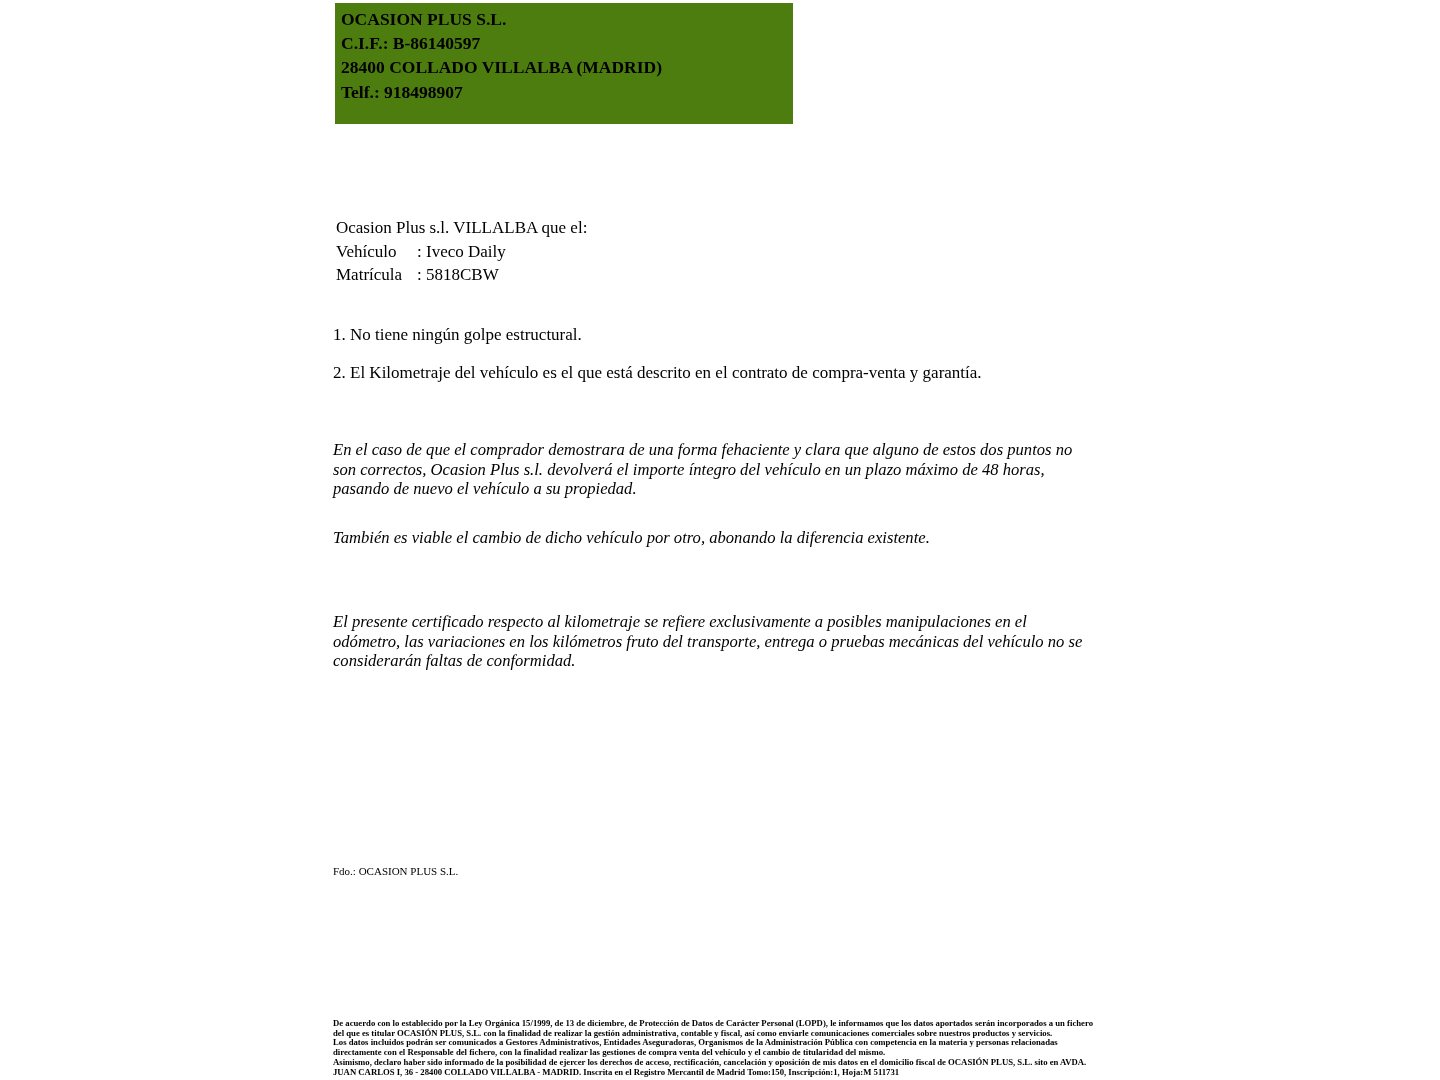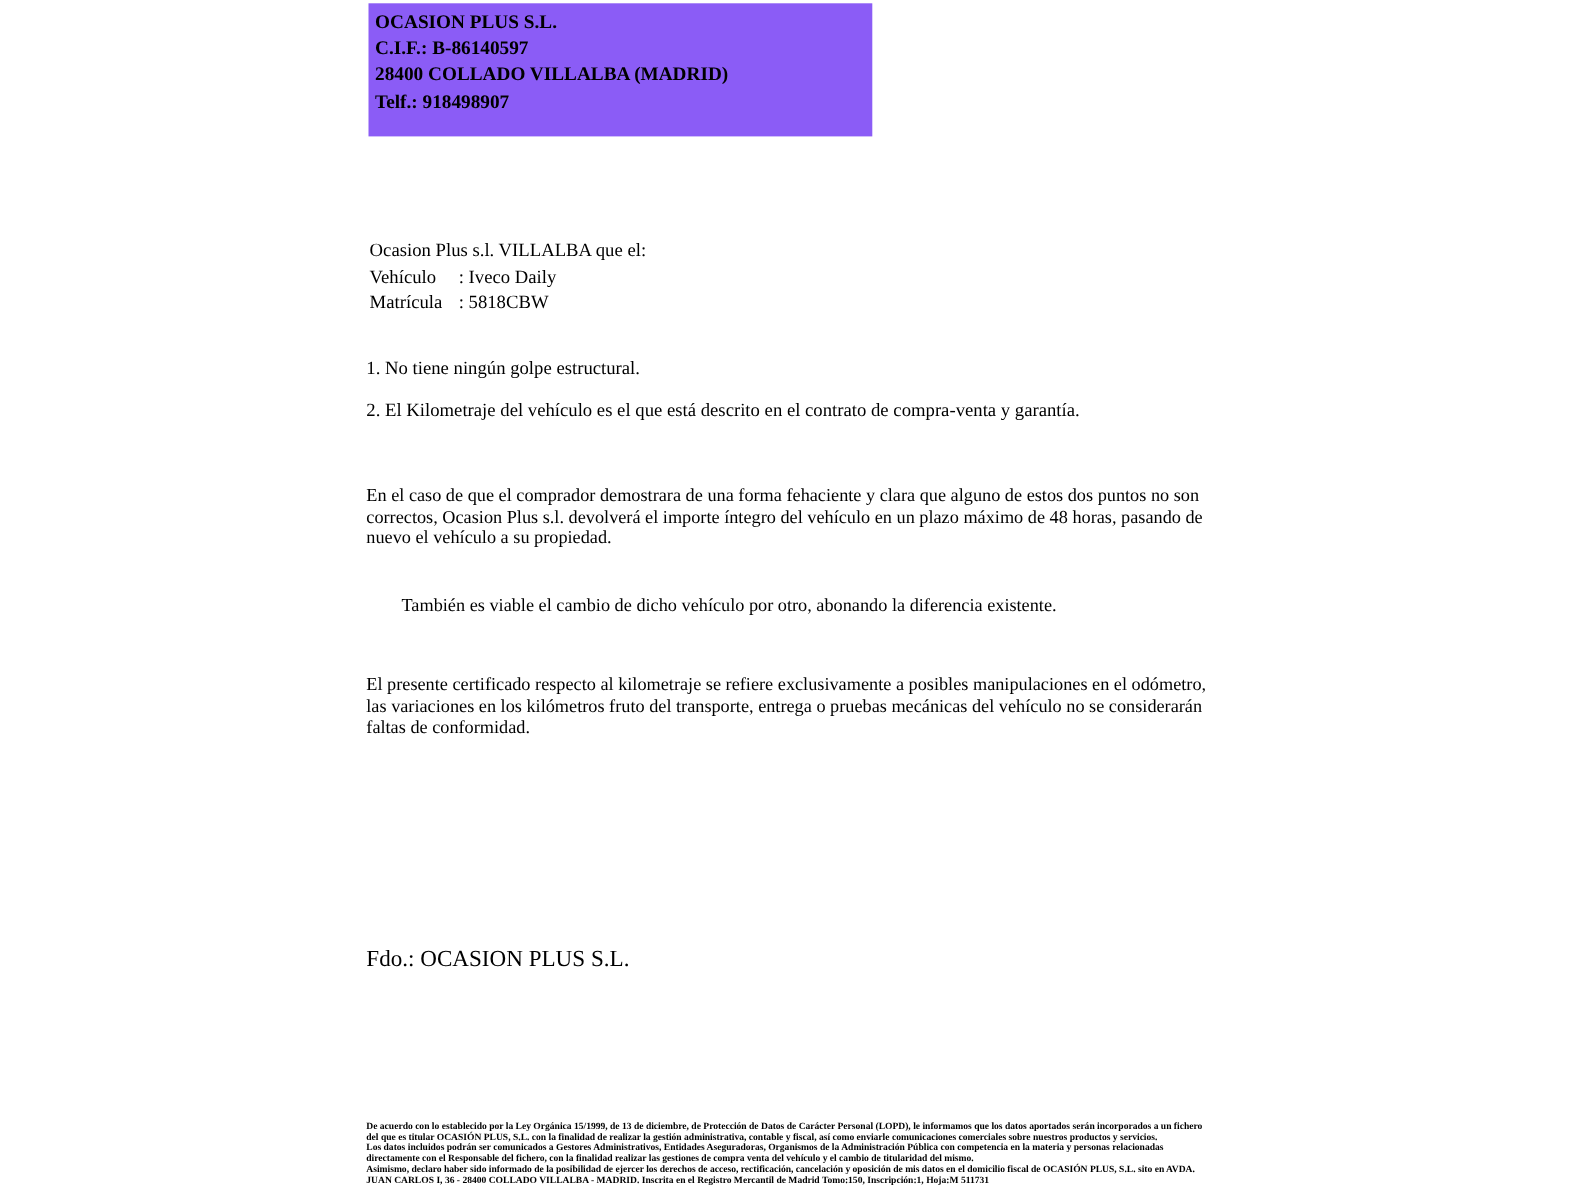--- a/index.html
+++ b/index.html
@@ -15,21 +15,21 @@
     color: #000000;
     font-family: "Liberation Serif", "DejaVu Serif", serif;
     overflow: hidden;
   }
   .letterhead {
     position: absolute;
     left: 335px;
     top: 3px;
     width: 458px;
     height: 121px;
-    background: #8b5cf6;
+    background: #4d7c0f;
     box-sizing: border-box;
     padding: 4px 0 0 6px;
     font-weight: bold;
     font-size: 17.5px;
     line-height: 24.2px;
     white-space: nowrap;
   }
   .date-line {
     position: absolute;
     left: 333px;
@@ -60,30 +60,31 @@
     line-height: 19.5px;
   }
   .point-1 { top: 325px; }
   .point-2 { top: 363px; }
   .para {
     position: absolute;
     left: 333px;
     width: 765px;
     font-size: 16.6px;
     line-height: 19.5px;
+    font-style: italic;
   }
   .para-a { top: 440px; }
-  .para-b { top: 540px; margin-left: 32px; }
+  .para-b { top: 528px; }
   .para-c { top: 555px; }
   .para-d { top: 612px; }
   .signature {
     position: absolute;
     left: 333px;
     top: 861px;
-    font-size: 21px;
+    font-size: 11px;
     line-height: 20px;
   }
   .legal {
     position: absolute;
     left: 333px;
     top: 1019px;
     width: 772px;
     font-size: 8.7px;
     line-height: 9.7px;
     font-weight: bold;

